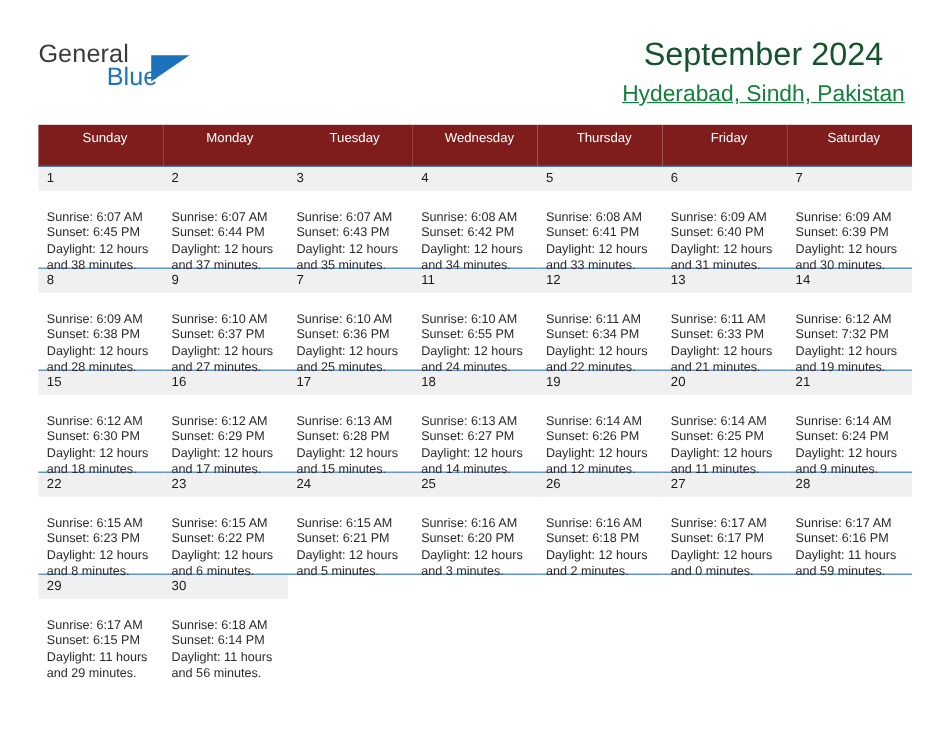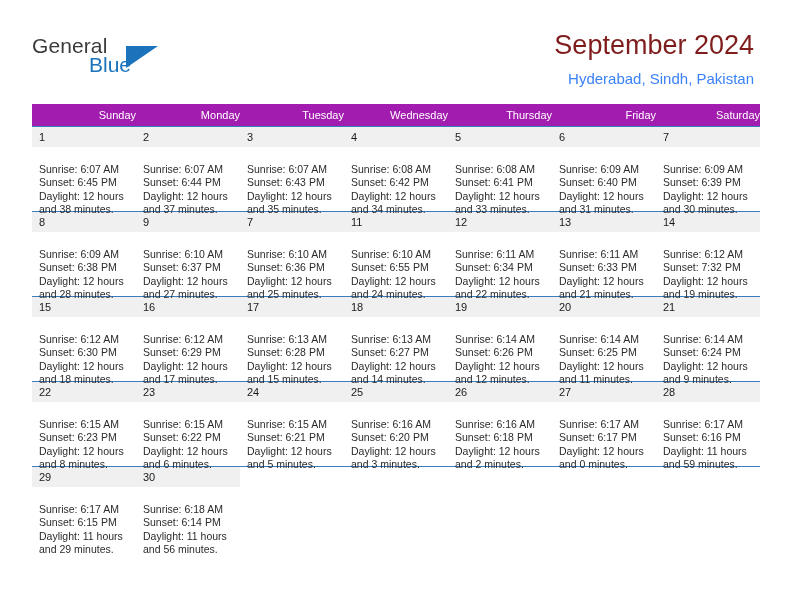--- a/index.html
+++ b/index.html
@@ -64,49 +64,50 @@
   }
 
   .title-block {
     position: absolute;
     right: 38px;
     top: 28px;
     text-align: right;
   }
   .cal-title {
     font-size: 27px;
-    color: #7f1d1d;
+    color: #14532d;
     line-height: 34px;
     white-space: nowrap;
     text-align: center;
   }
   .cal-subtitle {
-    font-size: 15px;
-    color: #3b82f6;
+    font-size: 19px;
+    color: #15803d;
     line-height: 22px;
     margin-top: 6px;
     white-space: nowrap;
+    text-decoration: underline;
   }
 
   
   .calendar {
     position: absolute;
     left: 32px;
     top: 104px;
     width: 728px;
     border-collapse: collapse;
     table-layout: fixed;
   }
   .calendar th {
-    background: #a21caf;
+    background: #7f1d1d;
     color: #ffffff;
     font-size: 11px;
     font-weight: normal;
-    text-align: right;
-    padding: 5px 0 5px 7px;
+    text-align: center;
+    padding: 5px 0 17px 7px;
     height: 11px;
     border: none;
   }
   .calendar td {
     vertical-align: top;
     padding: 0;
     border: none;
     width: 104px;
     height: 84px;
   }

